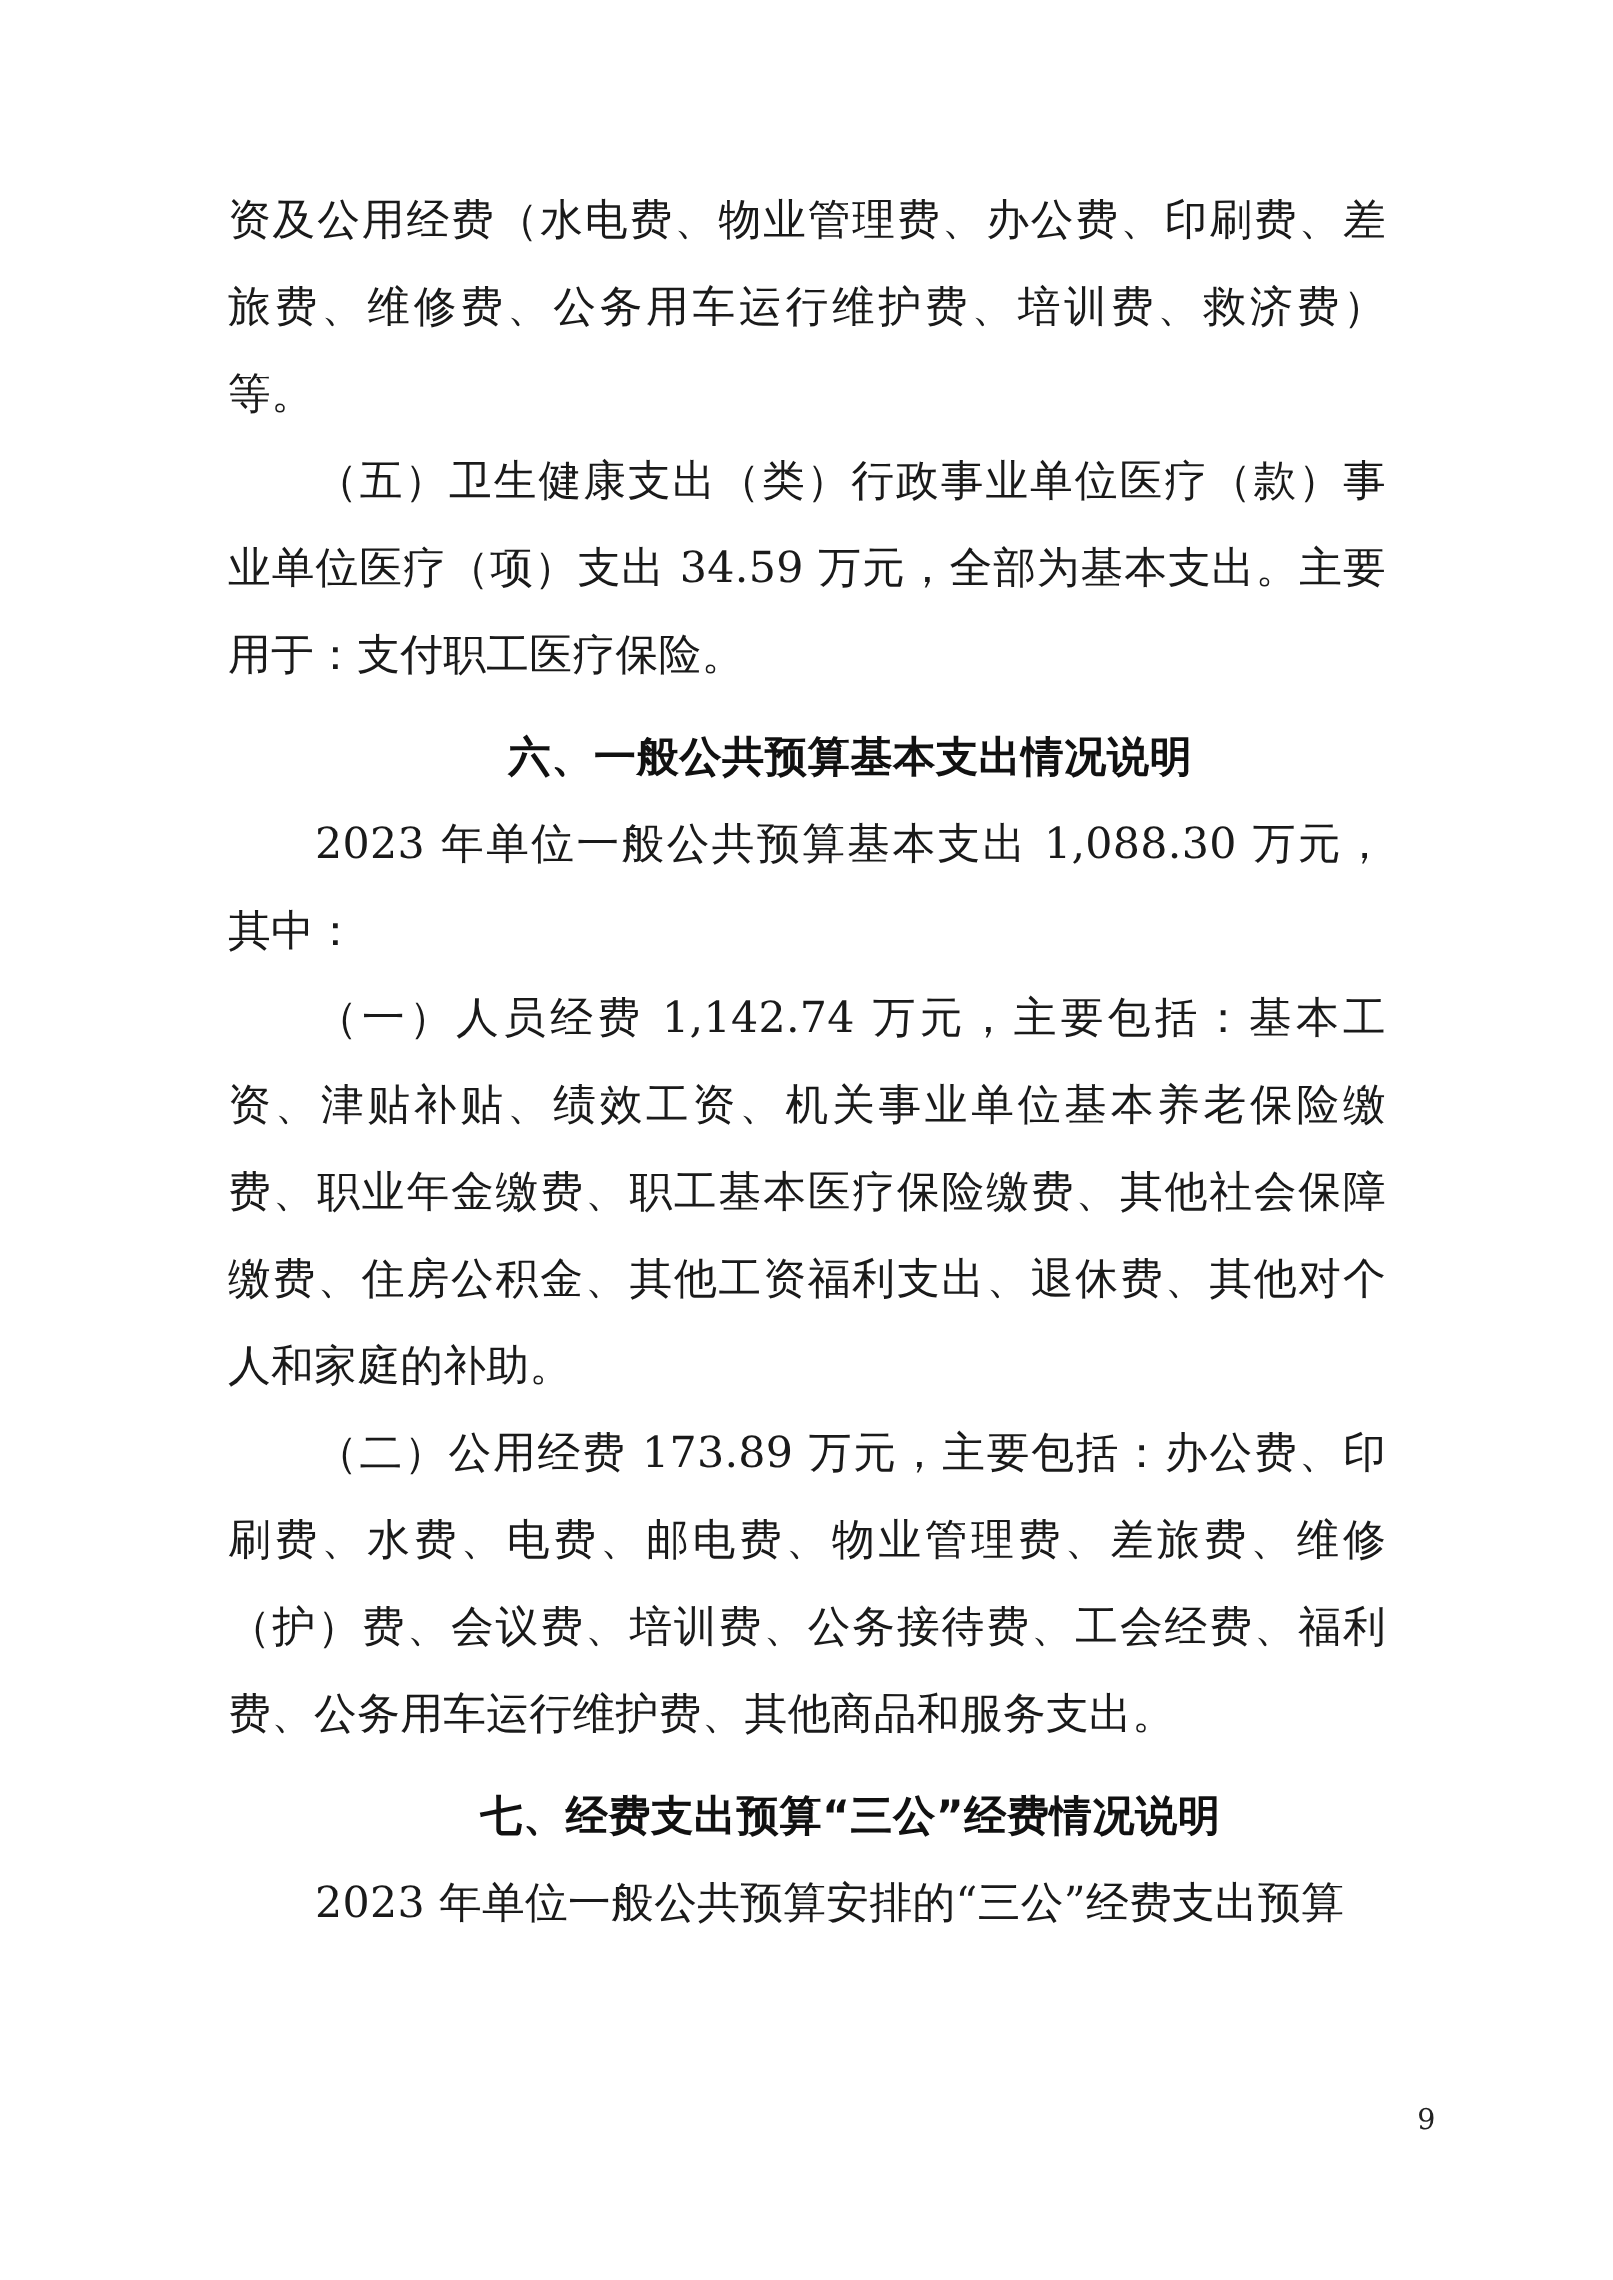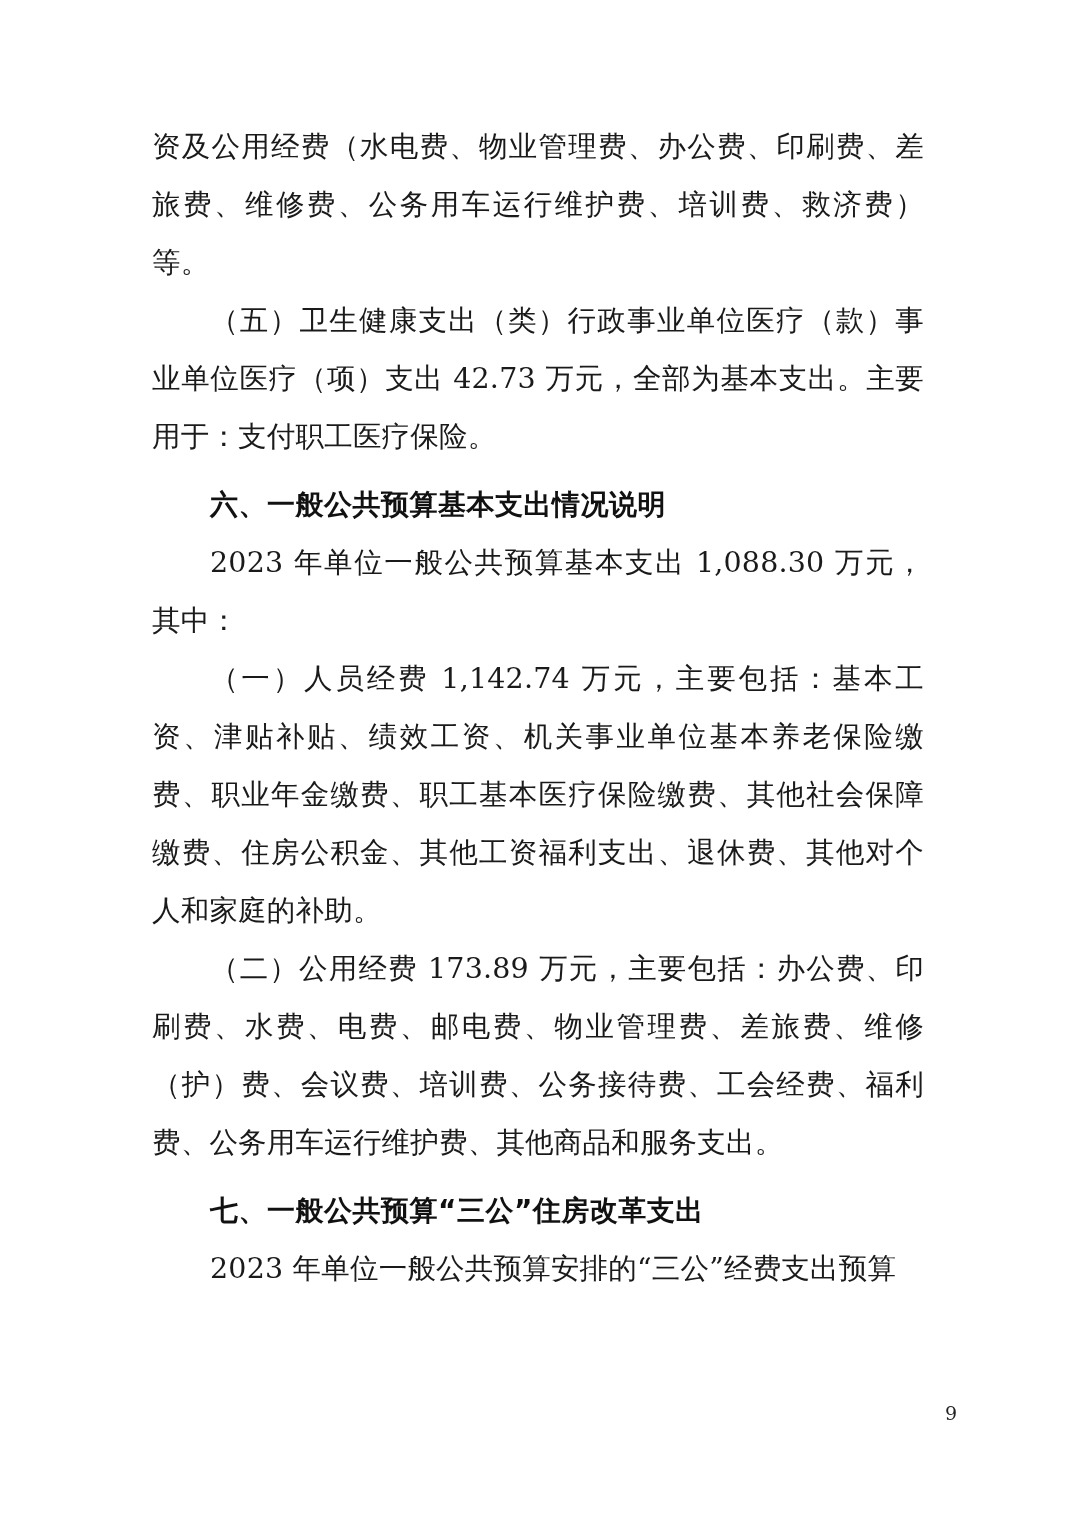--- a/index.html
+++ b/index.html
@@ -40,54 +40,55 @@
   }
   h2.section-heading {
     margin: 0;
     font-family: "DejaVu Sans", "Liberation Sans", sans-serif;
     font-size: 28px;
     line-height: 58px;
     font-weight: bold;
     color: #111111;
     text-indent: 58px;
     letter-spacing: 0.5px;
+    text-align: center;
   }
   .gap-small { height: 10px; }
   .page-number {
     position: absolute;
     right: 118px;
     bottom: 96px;
     font-family: "DejaVu Serif", "Liberation Serif", serif;
     font-size: 19px;
     color: #222222;
   }
 </style>
 </head>
 <body>
 
 <div class="page">
   <div class="content">
 
     <p class="body-text">资及公用经费（水电费、物业管理费、办公费、印刷费、差旅费、维修费、公务用车运行维护费、培训费、救济费）等。</p>
 
-    <p class="body-text indent">（五）卫生健康支出（类）行政事业单位医疗（款）事业单位医疗（项）支出 42.73 万元，全部为基本支出。主要用于：支付职工医疗保险。</p>
+    <p class="body-text indent">（五）卫生健康支出（类）行政事业单位医疗（款）事业单位医疗（项）支出 34.59 万元，全部为基本支出。主要用于：支付职工医疗保险。</p>
 
 
     <div class="gap-small"></div>
 
     <h2 class="section-heading">六、一般公共预算基本支出情况说明</h2>
 
     <p class="body-text indent">2023 年单位一般公共预算基本支出 1,088.30 万元，其中：</p>
 
     <p class="body-text indent">（一）人员经费 1,142.74 万元，主要包括：基本工资、津贴补贴、绩效工资、机关事业单位基本养老保险缴费、职业年金缴费、职工基本医疗保险缴费、其他社会保障缴费、住房公积金、其他工资福利支出、退休费、其他对个人和家庭的补助。</p>
 
     <p class="body-text indent">（二）公用经费 173.89 万元，主要包括：办公费、印刷费、水费、电费、邮电费、物业管理费、差旅费、维修（护）费、会议费、培训费、公务接待费、工会经费、福利费、公务用车运行维护费、其他商品和服务支出。</p>
 
     <div class="gap-small"></div>
 
-    <h2 class="section-heading">七、一般公共预算“三公”住房改革支出</h2>
+    <h2 class="section-heading">七、经费支出预算“三公”经费情况说明</h2>
 
     <p class="body-text indent">2023 年单位一般公共预算安排的“三公”经费支出预算</p>
 
   </div>
 
   <div class="page-number">9</div>
 </div>
 
 </body></html>

